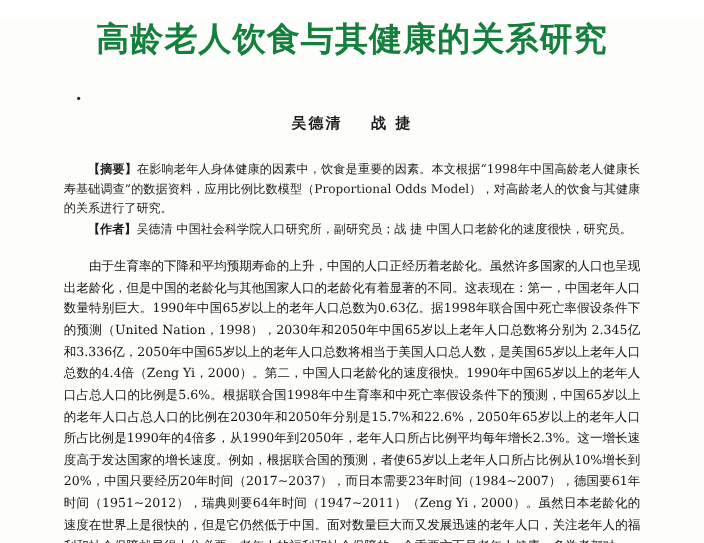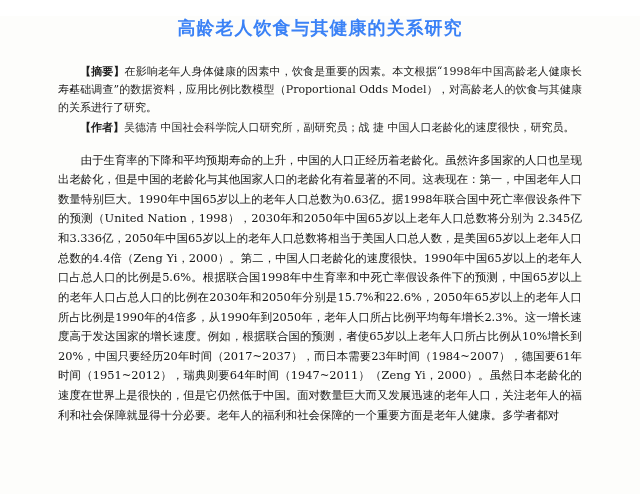--- a/index.html
+++ b/index.html
@@ -16,24 +16,24 @@
   .page {
     position: relative;
     width: 640px;
     height: 494px;
     background: #fdfdfb;
     box-sizing: border-box;
     padding: 0 58px;
   }
   .doc-title {
     text-align: center;
-    font-size: 18px;
+    font-size: 30px;
     font-weight: 700;
     letter-spacing: 1px;
-    color: #3b82f6;
+    color: #15803d;
     margin: 16px 0 0 0;
     line-height: 1.3;
     font-family: "DejaVu Serif", serif;
   }
   .authors {
     text-align: center;
     font-size: 13.5px;
     font-weight: 700;
     color: #1b1b1b;
     margin-top: 48px;
@@ -82,20 +82,23 @@
 </style>
 </head>
 <body>
 
 <div class="page">
 
   <div class="dot-mark"></div>
 
   <h1 class="doc-title">高龄老人饮食与其健康的关系研究</h1>
 
+  <div class="authors">
+    <span>吴德清</span><span class="author-gap"></span><span>战  捷</span>
+  </div>
 
   <div class="abstract-block">
     <p><span class="lead">【摘要】</span><span>在影响老年人身体健康的因素中，饮食是重要的因素。本文根据“1998年中国高龄老人健康长寿基础调查”的数据资料，应用比例比数模型（Proportional Odds Model），对高龄老人的饮食与其健康的关系进行了研究。</span></p>
     <p><span class="lead">【作者】</span><span>吴德清  中国社会科学院人口研究所，副研究员；战  捷  中国人口老龄化的速度很快，研究员。</span></p>
   </div>
 
   <div class="body-block">
     <p>由于生育率的下降和平均预期寿命的上升，中国的人口正经历着老龄化。虽然许多国家的人口也呈现出老龄化，但是中国的老龄化与其他国家人口的老龄化有着显著的不同。这表现在：第一，中国老年人口数量特别巨大。1990年中国65岁以上的老年人口总数为0.63亿。据1998年联合国中死亡率假设条件下的预测（United Nation，1998），2030年和2050年中国65岁以上老年人口总数将分别为 2.345亿和3.336亿，2050年中国65岁以上的老年人口总数将相当于美国人口总人数，是美国65岁以上老年人口总数的4.4倍（Zeng Yi，2000）。第二，中国人口老龄化的速度很快。1990年中国65岁以上的老年人口占总人口的比例是5.6%。根据联合国1998年中生育率和中死亡率假设条件下的预测，中国65岁以上的老年人口占总人口的比例在2030年和2050年分别是15.7%和22.6%，2050年65岁以上的老年人口所占比例是1990年的4倍多，从1990年到2050年，老年人口所占比例平均每年增长2.3%。这一增长速度高于发达国家的增长速度。例如，根据联合国的预测，者使65岁以上老年人口所占比例从10%增长到20%，中国只要经历20年时间（2017~2037），而日本需要23年时间（1984~2007），德国要61年时间（1951~2012），瑞典则要64年时间（1947~2011）（Zeng Yi，2000）。虽然日本老龄化的速度在世界上是很快的，但是它仍然低于中国。面对数量巨大而又发展迅速的老年人口，关注老年人的福利和社会保障就显得十分必要。老年人的福利和社会保障的一个重要方面是老年人健康。多学者都对</p>
   </div>
 

